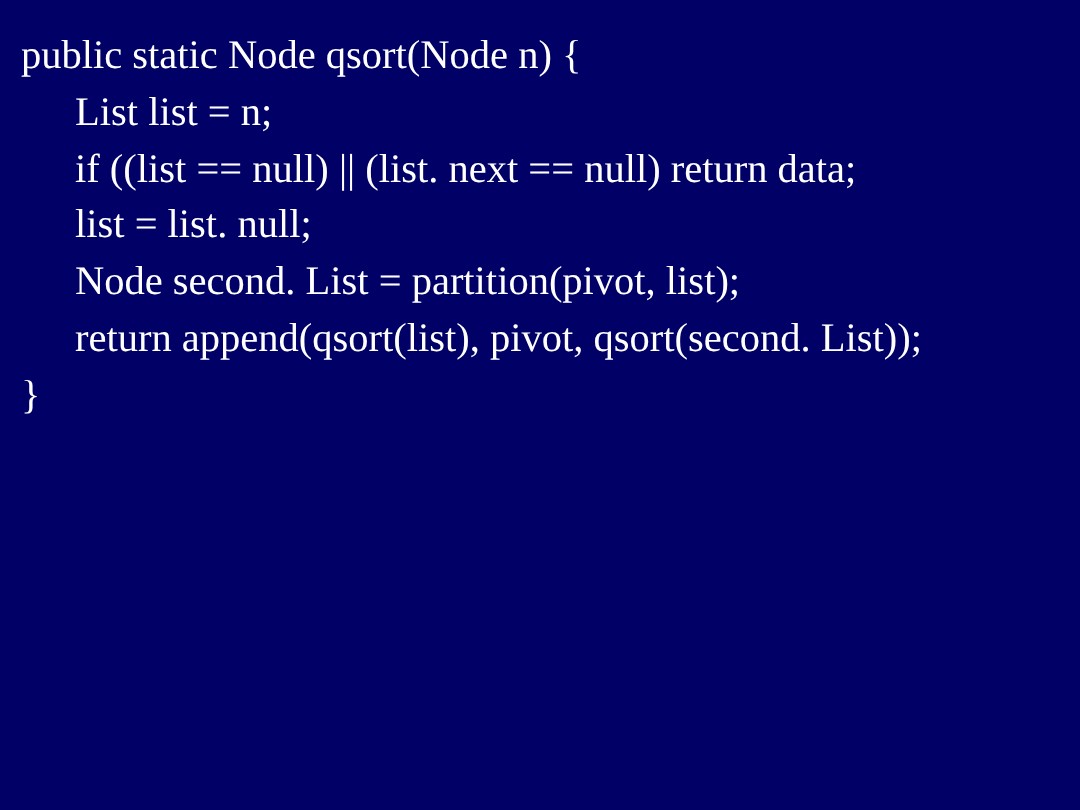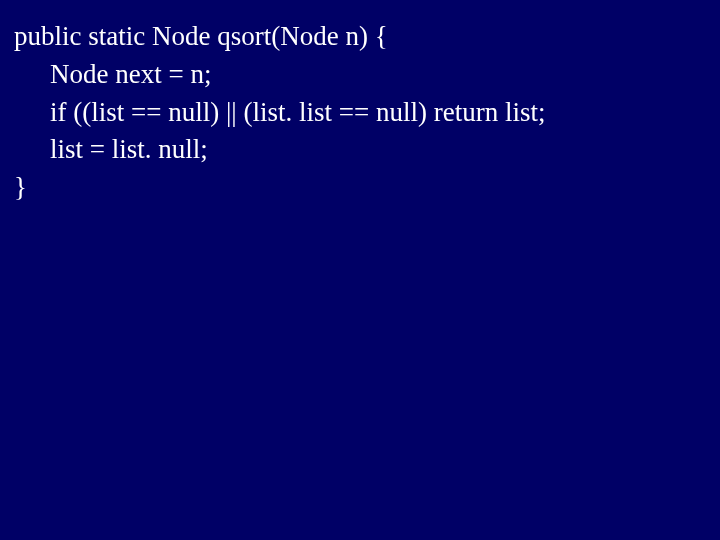--- a/index.html
+++ b/index.html
@@ -27,17 +27,19 @@
   }
   .indent {
     padding-left: 36px;
   }
 </style>
 </head>
 <body>
 
 <div class="slide">
   <div class="line">public static Node qsort(Node n) {</div>
-  <div class="line indent">Node next = n;</div>
-  <div class="line indent">if ((list == null) || (list. list == null) return list;</div>
+  <div class="line indent">List list = n;</div>
+  <div class="line indent">if ((list == null) || (list. next == null) return data;</div>
   <div class="line indent">list = list. null;</div>
+  <div class="line indent">Node second. List = partition(pivot, list);</div>
+  <div class="line indent">return append(qsort(list), pivot, qsort(second. List));</div>
   <div class="line">}</div>
 </div>
 
 </body></html>

